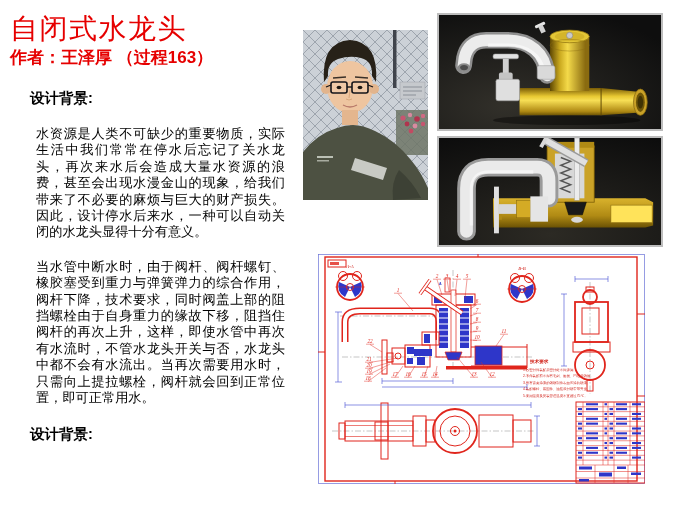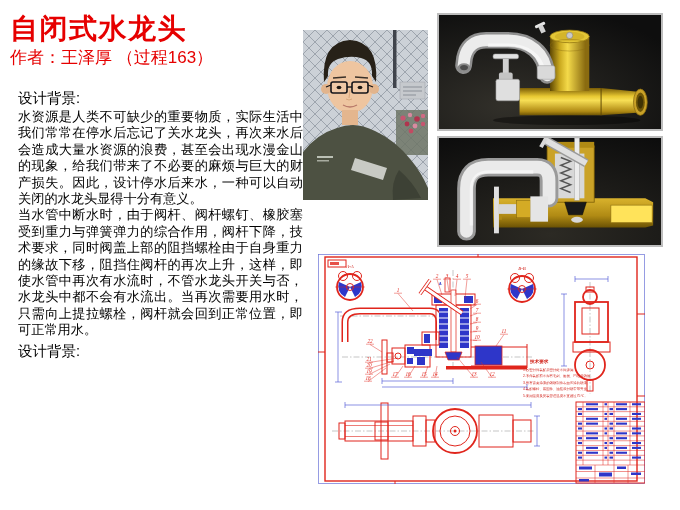--- a/index.html
+++ b/index.html
@@ -1,23 +1,23 @@
 <!DOCTYPE html>
 <html><head>
 <meta charset="utf-8">
 <style>
   html,body{margin:0;padding:0;background:#888;}
   .slide{position:relative;width:680px;height:510px;background:#ffffff;overflow:hidden;
          font-family:"Liberation Sans","DejaVu Sans",sans-serif;}
-  .title{position:absolute;left:10px;top:10px;font-size:28px;font-weight:bold;
+  .title{position:absolute;left:10px;top:10px;font-size:28px;font-weight:normal;
          color:#e60000;letter-spacing:1.5px;white-space:nowrap;}
-  .author{position:absolute;left:10px;top:46px;font-size:17px;font-weight:normal;color:#e60000;}
+  .author{position:absolute;left:10px;top:46px;font-size:17px;font-weight:bold;color:#e60000;}
   .textcol{position:absolute;left:18px;top:86px;width:285px;color:#000;}
-  .sec h2{font-size:14.5px;margin:3px 0 1px;font-weight:normal;}
-  .sec p{margin:0;font-size:13.2px;line-height:16.4px;text-align:justify;
+  .sec h2{font-size:14.5px;margin:3px 12px 1px;font-weight:bold;}
+  .sec p{margin:18px;font-size:13.2px;line-height:16.4px;text-align:justify;
          font-family:"Liberation Serif","DejaVu Serif",serif;}
   .photo{position:absolute;left:303px;top:30px;width:125px;height:170px;}
   .r3d{position:absolute;border:2px solid #bdbdbd;box-sizing:border-box;background:#141414;}
   #r1{left:437px;top:13px;width:226px;height:118px;}
   #r2{left:437px;top:136px;width:226px;height:111px;}
   .draw{position:absolute;left:318px;top:254px;width:327px;height:231px;background:#fff;}
   svg{display:block;width:100%;height:100%;}
 
   
   .rs{stroke:#e0251c;fill:none;stroke-width:1;}

